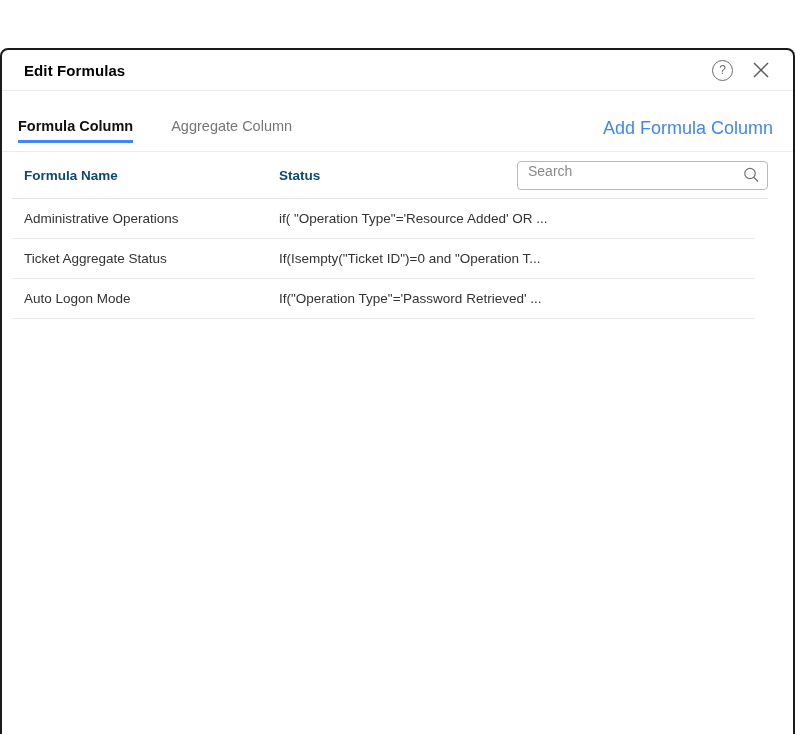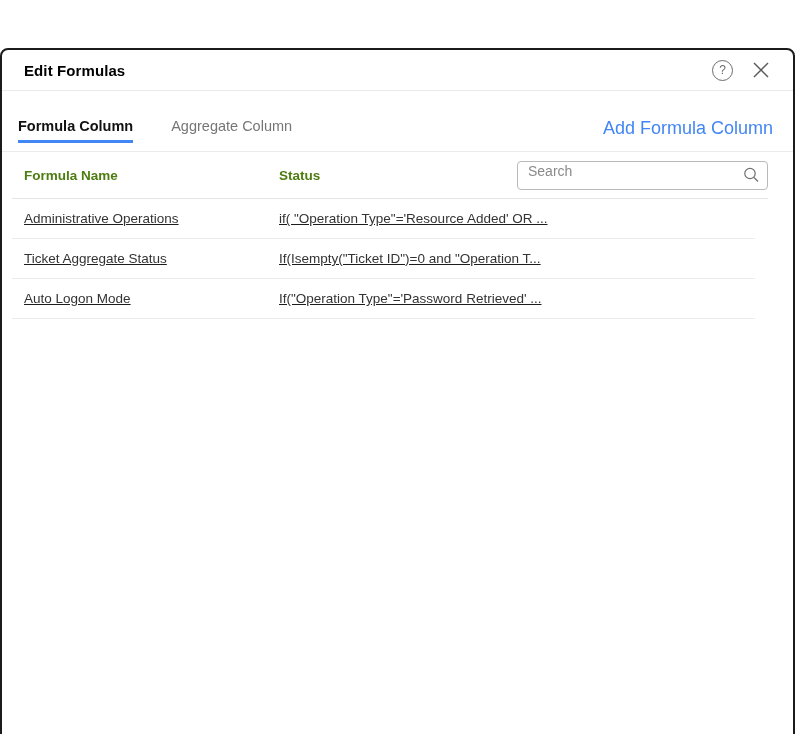--- a/index.html
+++ b/index.html
@@ -96,21 +96,21 @@
     margin: 0 25px 0 10px;
     display: flex;
     align-items: center;
     border-bottom: 1px solid #e5e5e5;
   }
   .col-name { width: 267px; padding-left: 12px; flex: 0 0 auto; }
   .col-formula { flex: 1 1 auto; min-width: 0; }
   .th {
     font-size: 13.5px;
     font-weight: 700;
-    color: #4d7c0f;
+    color: #0c4a6e;
   }
   .search-wrap {
     margin-left: auto;
     position: relative;
     width: 251px;
     height: 29px;
   }
   .search-wrap input {
     width: 100%; height: 100%;
     border: 1px solid #b9b9b9;
@@ -133,21 +133,20 @@
 
   
   .rows { margin: 0 38px 0 10px; }
   .t-row {
     height: 40px;
     display: flex;
     align-items: center;
     border-bottom: 1px solid #ececec;
     cursor: pointer;
     background: #fff;
-    text-decoration: underline;
   }
   .td {
     font-size: 13.5px;
     color: #333;
     white-space: nowrap;
     overflow: hidden;
   }
 
   
   .close-btn {

